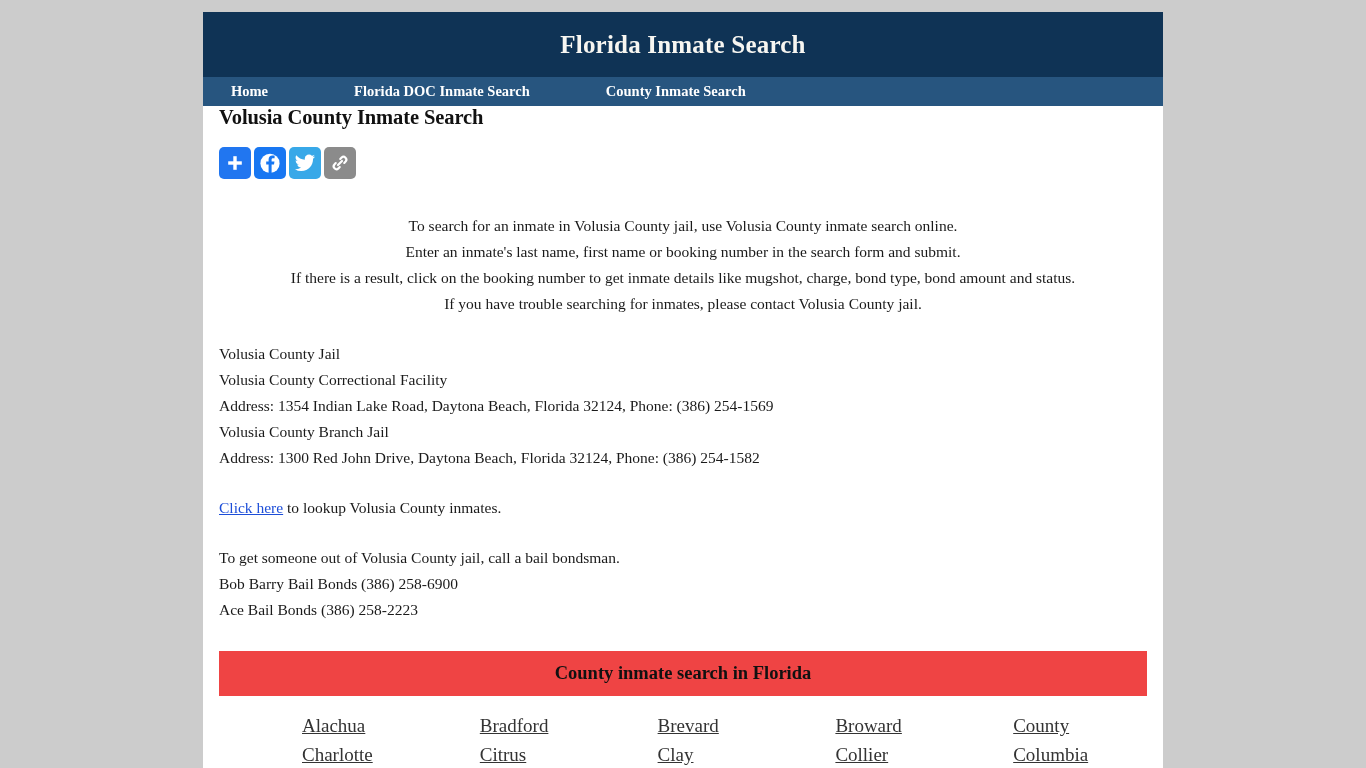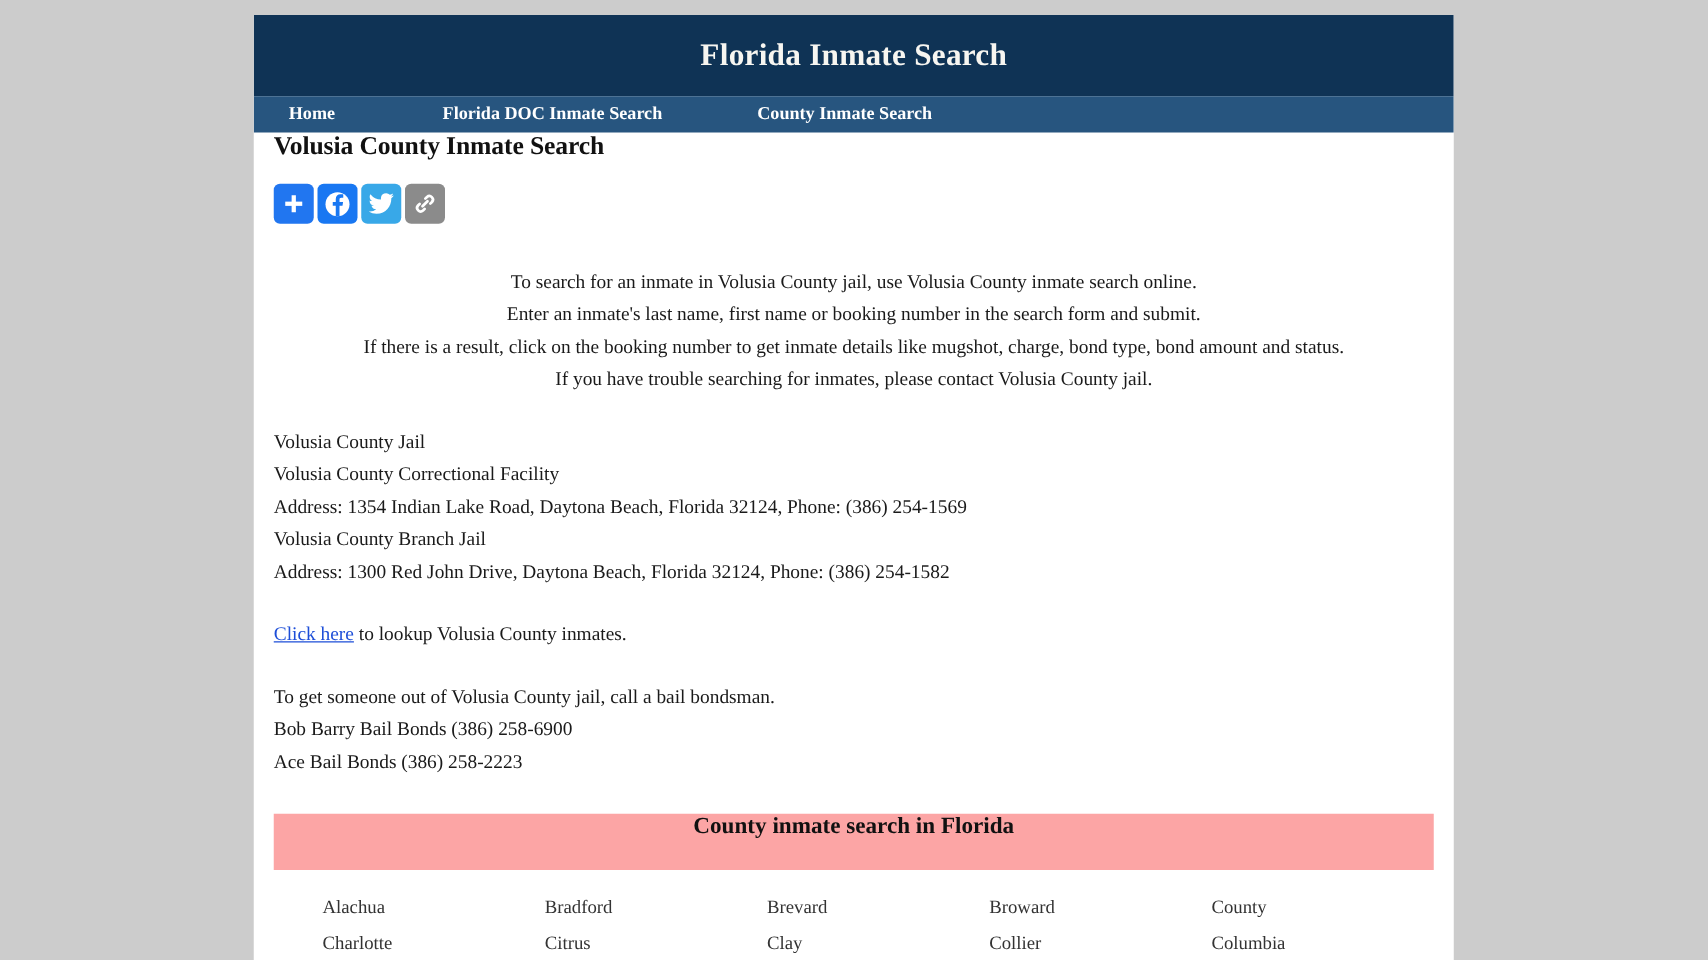--- a/index.html
+++ b/index.html
@@ -118,45 +118,48 @@
     text-decoration: underline;
     cursor: pointer;
   }
 
   
   #counties {
     margin-top: 28px;
     width: 928px;
   }
   #counties-header {
-    background: #fca5a5;
+    background: #ef4444;
     height: 45px;
     display: flex;
+    align-items: center;
     justify-content: center;
   }
   #counties-header-title {
     font-size: 18.5px;
     font-weight: bold;
     color: #111111;
   }
   #counties-grid {
     display: grid;
     grid-template-columns: repeat(5, 1fr);
     padding: 18px 0 0 39px;
     box-sizing: border-box;
     row-gap: 5px;
   }
   .county-cell {
     height: 24px;
     line-height: 24px;
   }
   a.county-link {
-    font-size: 15px;
+    font-size: 19px;
     color: #333333;
-    cursor: pointer;
+    text-decoration: underline;
+    cursor: pointer;
+    margin-left: 44px;
   }
 </style>
 </head>
 <body>
 
 <div id="page">
 
   <div id="masthead">
     <div id="site-title">Florida Inmate Search</div>
   </div>

